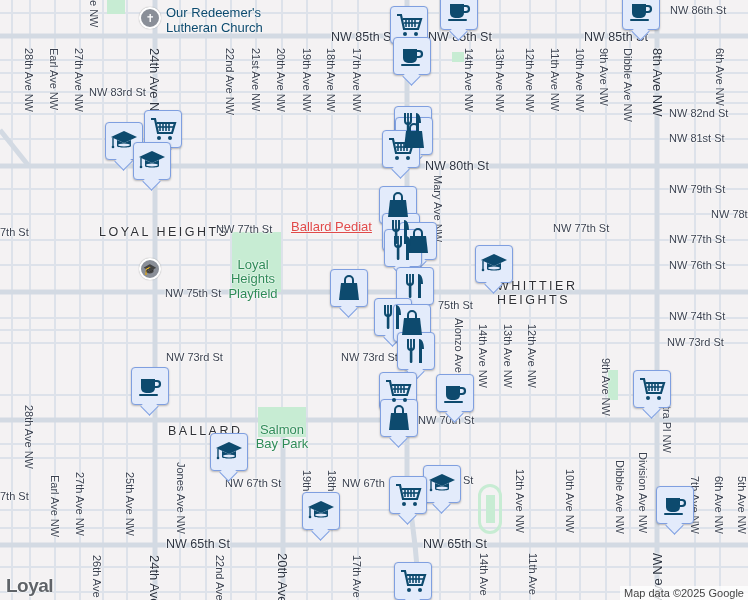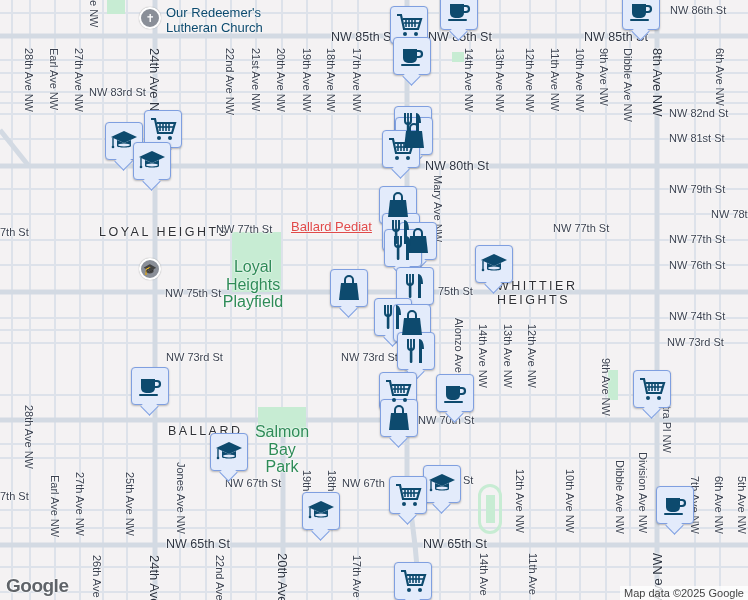--- a/index.html
+++ b/index.html
@@ -5,21 +5,21 @@
   html,body{margin:0;padding:0;}
   body{width:748px;height:600px;overflow:hidden;background:#f4f2f3;font-family:"Liberation Sans","DejaVu Sans",sans-serif;}
   #map{position:relative;width:748px;height:600px;overflow:hidden;background:#f4f2f3;}
   svg.roads{position:absolute;left:0;top:0;}
   .lbl{position:absolute;font-size:11px;color:#3c4250;white-space:nowrap;text-shadow:0 0 2px #fff,0 0 2px #fff,0 0 2px #fff;line-height:1;}
   .lbl.major{font-size:12.5px;color:#2e3440;}
   .vlbl{position:absolute;font-size:11px;color:#3c4250;white-space:nowrap;writing-mode:vertical-rl;text-shadow:0 0 2px #fff,0 0 2px #fff;line-height:1;}
   .vlbl.major{font-size:13px;color:#2e3440;}
   .nbhd{position:absolute;font-size:12.5px;letter-spacing:2.5px;color:#2f3035;white-space:nowrap;text-shadow:0 0 2px #fff,0 0 2px #fff;line-height:1.15;}
   .park{position:absolute;background:#c7ecd3;}
-  .parklbl{position:absolute;font-size:16px;color:#2e8b57;text-align:center;white-space:nowrap;line-height:1.1;text-shadow:0 0 2px #fff,0 0 2px #fff;}
+  .parklbl{position:absolute;font-size:13px;color:#2e8b57;text-align:center;white-space:nowrap;line-height:1.1;text-shadow:0 0 2px #fff,0 0 2px #fff;}
   .poilbl{position:absolute;font-size:13px;color:#0c4a6e;white-space:nowrap;line-height:1.15;text-shadow:0 0 2px #fff;}
   .redlbl{position:absolute;font-size:13px;color:#e04a4a;white-space:nowrap;text-shadow:0 0 2px #fff;}
   .poipin{position:absolute;width:18px;height:18px;border-radius:50%;background:#8a8f98;border:2px solid #fff;box-shadow:0 0 1px #888;color:#fff;font-size:11px;text-align:center;line-height:18px;}
   .marker{position:absolute;width:36px;height:36px;background:#e3ebfb;border:1px solid #7f9fe0;border-radius:4px;box-shadow:0 1px 2px rgba(0,0,0,.25);display:flex;align-items:center;justify-content:center;}
   .marker::after{content:"";position:absolute;left:11px;bottom:-9px;width:12px;height:12px;background:#e3ebfb;border-right:1px solid #7f9fe0;border-bottom:1px solid #7f9fe0;transform:rotate(45deg);}
   .marker svg{position:relative;z-index:1;}
   .google{position:absolute;left:6px;bottom:3px;font-size:19px;font-weight:bold;color:#5f6368;letter-spacing:-0.5px;text-shadow:0 0 2px #fff,0 0 2px #fff,0 0 2px #fff;}
   .attrib{position:absolute;right:0;bottom:0;font-size:11px;color:#444;background:rgba(255,255,255,.75);padding:1px 4px;margin-left:44px;}
 </style>
 </head>
@@ -120,21 +120,21 @@
   <div class="lbl" style="left:669px;top:133px;">NW 81st St</div>
   <div class="lbl major" style="left:425px;top:160px;">NW 80th St</div>
   <div class="lbl" style="left:669px;top:184px;">NW 79th St</div>
   <div class="lbl" style="left:668px;top:209px;margin-left:43px;">NW 78th St</div>
   <div class="lbl" style="left:216px;top:224px;">NW 77th St</div>
   <div class="lbl" style="left:553px;top:223px;">NW 77th St</div>
   <div class="lbl" style="left:669px;top:234px;">NW 77th St</div>
   <div class="lbl" style="left:0px;top:227px;">7th St</div>
   <div class="lbl" style="left:669px;top:260px;">NW 76th St</div>
   <div class="lbl" style="left:165px;top:288px;">NW 75th St</div>
-  <div class="lbl" style="left:438px;top:286px;">75th St</div>
+  <div class="lbl" style="left:438px;top:300px;">75th St</div>
   <div class="lbl" style="left:669px;top:311px;">NW 74th St</div>
   <div class="lbl" style="left:166px;top:352px;">NW 73rd St</div>
   <div class="lbl" style="left:341px;top:352px;">NW 73rd St</div>
   <div class="lbl" style="left:667px;top:337px;">NW 73rd St</div>
   <div class="lbl" style="left:418px;top:415px;">NW 70th St</div>
   <div class="lbl" style="left:225px;top:478px;">NW 67th St</div>
   <div class="lbl" style="left:342px;top:478px;">NW 67th</div>
   <div class="lbl" style="left:0px;top:491px;">7th St</div>
   <div class="lbl" style="left:463px;top:475px;">St</div>
   <div class="lbl major" style="left:166px;top:538px;">NW 65th St</div>
@@ -526,15 +526,15 @@
               <line x1="20" y1="8" x2="20" y2="15"></line>
               <line x1="9" y1="11" x2="24" y2="11"></line>
             </g>
             <circle cx="10" cy="22" r="2" fill="#0d4a6e"></circle>
             <circle cx="21" cy="22" r="2" fill="#0d4a6e"></circle>
           </svg>
         </span>
       </div>
     </div>
 
-  <div class="google">Google</div>
+  <div class="google">Loyal</div>
   <div class="attrib">Map data ©2025 Google</div>
 </div>
 
 </body></html>

